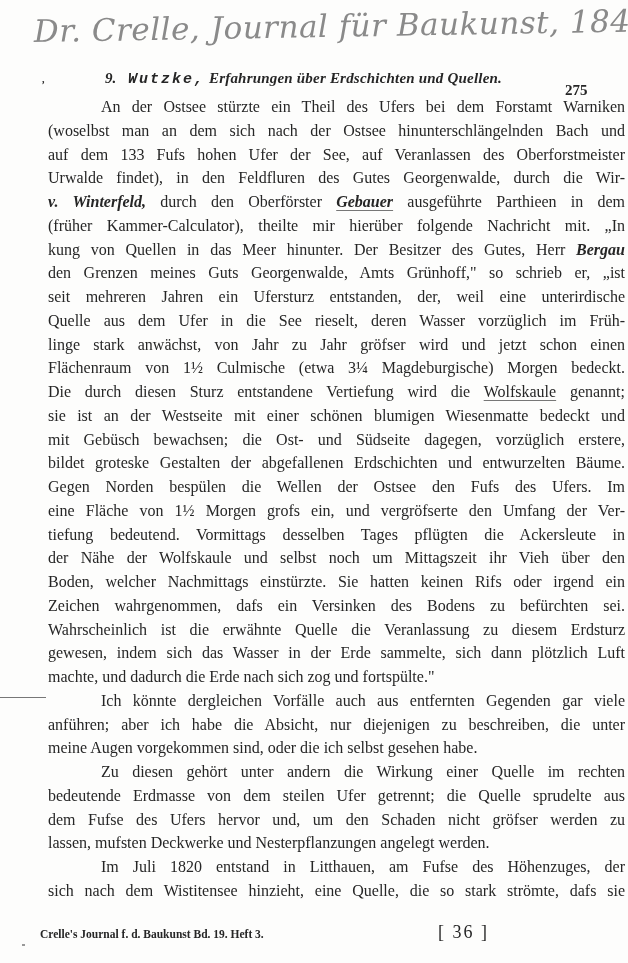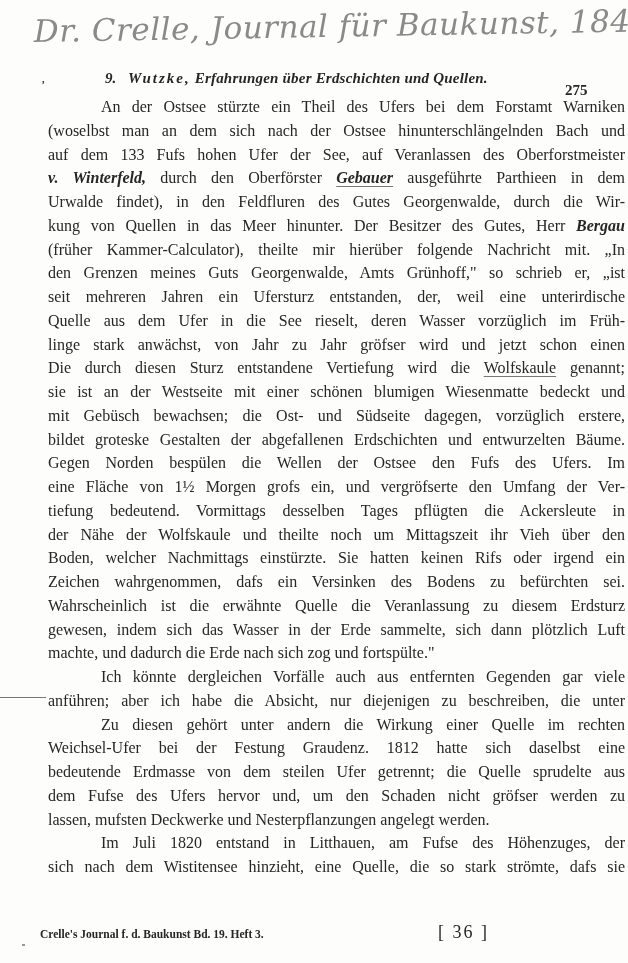--- a/index.html
+++ b/index.html
@@ -5,21 +5,21 @@
   html, body { margin: 0; padding: 0; background: #fdfdfc; }
   body { width: 628px; height: 963px; position: relative; overflow: hidden;
          font-family: "Liberation Serif", serif; color: #262626; }
   .hand { position: absolute; left: 34px; top: 8px; width: 580px; height: 52px;
           font-family: "DejaVu Serif", serif; font-style: italic; font-weight: normal;
           font-size: 31px; color: #8a8a8a; letter-spacing: 0.5px; transform: rotate(-1deg); white-space: nowrap; }
   .running { position: absolute; left: 0; top: 70px; width: 628px; height: 22px;
              font-size: 15px; font-weight: bold; }
   .running .num { position: absolute; left: 105px; top: 0; font-style: italic; }
   .running .title { position: absolute; left: 128px; top: 0; font-style: italic; letter-spacing: 0.2px; }
-  .running .title .auth { letter-spacing: 2px; }
+  .running .title .auth { letter-spacing: 2px; font-family: Liberation Mono, monospace; }
   .running .page { position: absolute; left: 565px; top: 12px; }
   .running .tick { position: absolute; left: 42px; top: 4px; font-size: 10px; }
   .text { position: absolute; left: 19px; top: 95px; width: 577px; font-size: 16px; line-height: 23.75px; margin-left: 29px; }
   .line { display: block; text-align: justify; text-align-last: justify; white-space: nowrap; height: 23.75px; }
   .line.last { text-align-last: left; }
   .line.indent { padding-left: 53px; }
   .u { text-decoration: underline; text-decoration-color: #777; text-underline-offset: 3px; }
   .bi { font-style: italic; font-weight: bold; }
   .footer { position: absolute; top: 928px; left: 0; width: 628px; font-size: 11.5px; font-weight: bold; }
   .footer .journal { position: absolute; left: 40px; top: 0; }
@@ -39,47 +39,48 @@
   <span class="page">275</span>
 </div>
 
 <div class="rule"></div>
 
 <div class="text">
 
   <span class="line indent">An der Ostsee stürzte ein Theil des Ufers bei dem Forstamt Warniken</span>
   <span class="line">(woselbst man an dem sich nach der Ostsee hinunterschlängelnden Bach und</span>
   <span class="line">auf dem 133 Fufs hohen Ufer der See, auf Veranlassen des Oberforstmeister</span>
+  <span class="line">Urwalde findet), in den Feldfluren des Gutes Georgenwalde, durch die Wir-</span>
   <span class="line"><span class="bi">v. Winterfeld,</span> durch den Oberförster <span class="bi u">Gebauer</span> ausgeführte Parthieen in dem</span>
-  <span class="line">Urwalde findet), in den Feldfluren des Gutes Georgenwalde, durch die Wir-</span>
+  <span class="line">(früher Kammer-Calculator), theilte mir hierüber folgende Nachricht mit. „In</span>
   <span class="line">kung von Quellen in das Meer hinunter. Der Besitzer des Gutes, Herr <span class="bi">Bergau</span></span>
-  <span class="line">(früher Kammer-Calculator), theilte mir hierüber folgende Nachricht mit. „In</span>
   <span class="line">den Grenzen meines Guts Georgenwalde, Amts Grünhoff," so schrieb er, „ist</span>
   <span class="line">seit mehreren Jahren ein Ufersturz entstanden, der, weil eine unterirdische</span>
   <span class="line">Quelle aus dem Ufer in die See rieselt, deren Wasser vorzüglich im Früh-</span>
   <span class="line">linge stark anwächst, von Jahr zu Jahr gröfser wird und jetzt schon einen</span>
+  <span class="line">Flächenraum von 1½ Culmische (etwa 3¼ Magdeburgische) Morgen bedeckt.</span>
   <span class="line">Die durch diesen Sturz entstandene Vertiefung wird die <span class="u">Wolfskaule</span> genannt;</span>
   <span class="line">sie ist an der Westseite mit einer schönen blumigen Wiesenmatte bedeckt und</span>
   <span class="line">mit Gebüsch bewachsen; die Ost- und Südseite dagegen, vorzüglich erstere,</span>
   <span class="line">bildet groteske Gestalten der abgefallenen Erdschichten und entwurzelten Bäume.</span>
   <span class="line">Gegen Norden bespülen die Wellen der Ostsee den Fufs des Ufers. Im</span>
   <span class="line">eine Fläche von 1½ Morgen grofs ein, und vergröfserte den Umfang der Ver-</span>
   <span class="line">tiefung bedeutend. Vormittags desselben Tages pflügten die Ackersleute in</span>
-  <span class="line">der Nähe der Wolfskaule und theilte noch um Mittagszeit ihr Vieh über den</span>
+  <span class="line">der Nähe der Wolfskaule und selbst noch um Mittagszeit ihr Vieh über den</span>
   <span class="line">Boden, welcher Nachmittags einstürzte. Sie hatten keinen Rifs oder irgend ein</span>
   <span class="line">Zeichen wahrgenommen, dafs ein Versinken des Bodens zu befürchten sei.</span>
   <span class="line">Wahrscheinlich ist die erwähnte Quelle die Veranlassung zu diesem Erdsturz</span>
   <span class="line">gewesen, indem sich das Wasser in der Erde sammelte, sich dann plötzlich Luft</span>
   <span class="line last">machte, und dadurch die Erde nach sich zog und fortspülte."</span>
 
   <span class="line indent">Ich könnte dergleichen Vorfälle auch aus entfernten Gegenden gar viele</span>
   <span class="line">anführen; aber ich habe die Absicht, nur diejenigen zu beschreiben, die unter</span>
+  <span class="line last">meine Augen vorgekommen sind, oder die ich selbst gesehen habe.</span>
 
   <span class="line indent">Zu diesen gehört unter andern die Wirkung einer Quelle im rechten</span>
-  <span class="line">Weichsel-Ufer bei der Festung Graudenz. 1812 hatte sich daselbst eine</span>
   <span class="line">bedeutende Erdmasse von dem steilen Ufer getrennt; die Quelle sprudelte aus</span>
   <span class="line">dem Fufse des Ufers hervor und, um den Schaden nicht gröfser werden zu</span>
   <span class="line last">lassen, mufsten Deckwerke und Nesterpflanzungen angelegt werden.</span>
 
   <span class="line indent">Im Juli 1820 entstand in Litthauen, am Fufse des Höhenzuges, der</span>
   <span class="line">sich nach dem Wistitensee hinzieht, eine Quelle, die so stark strömte, dafs sie</span>
 </div>
 
 <div class="footer">
   <span class="journal">Crelle's Journal f. d. Baukunst Bd. 19. Heft 3.</span>

